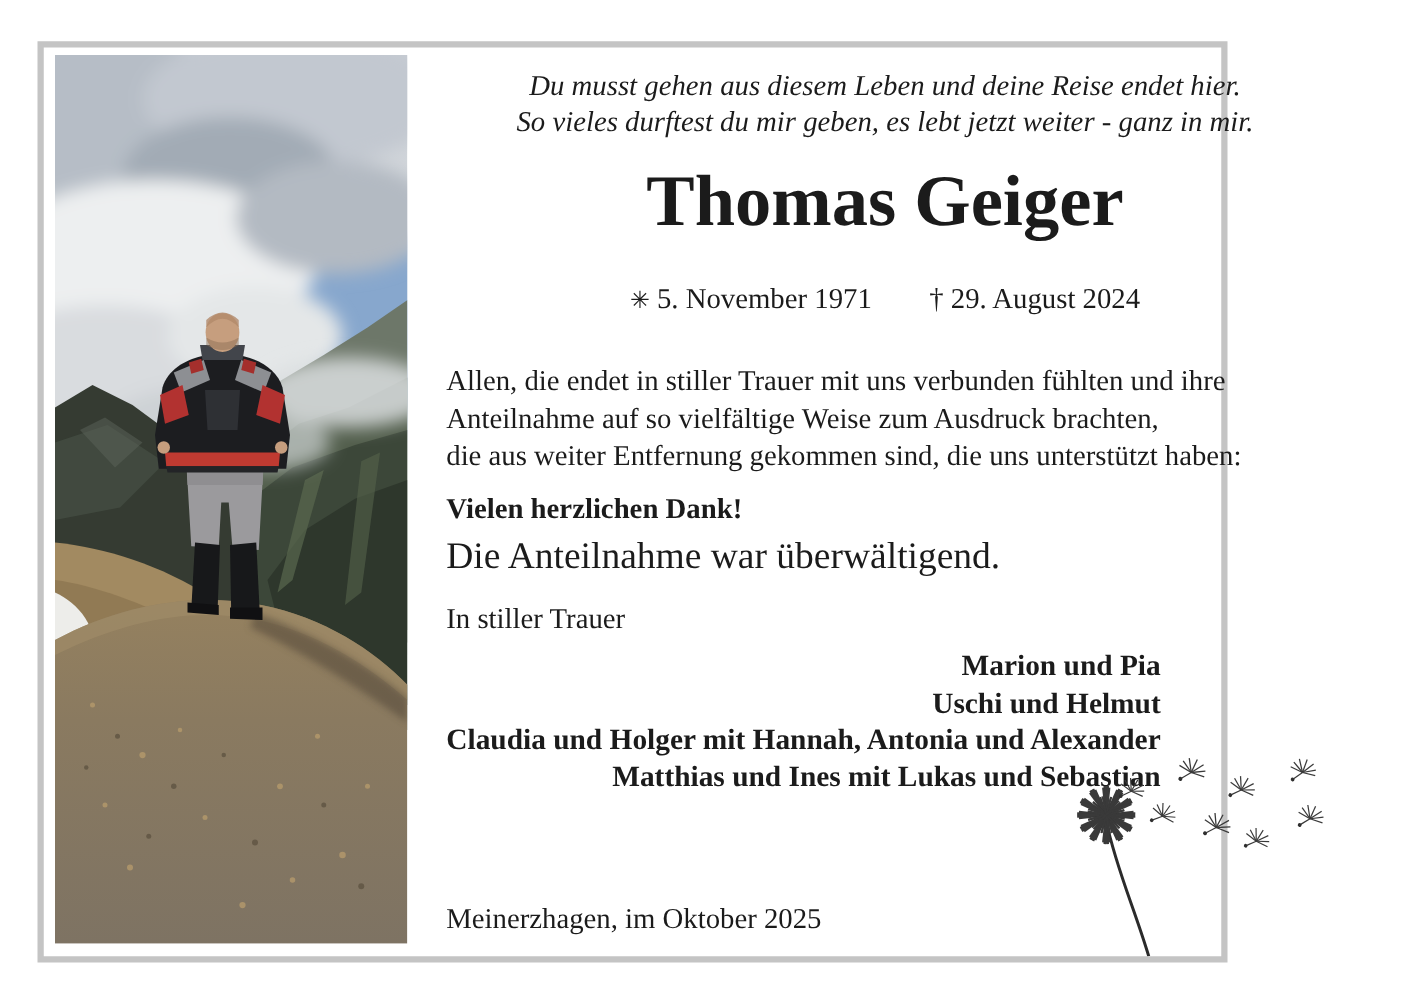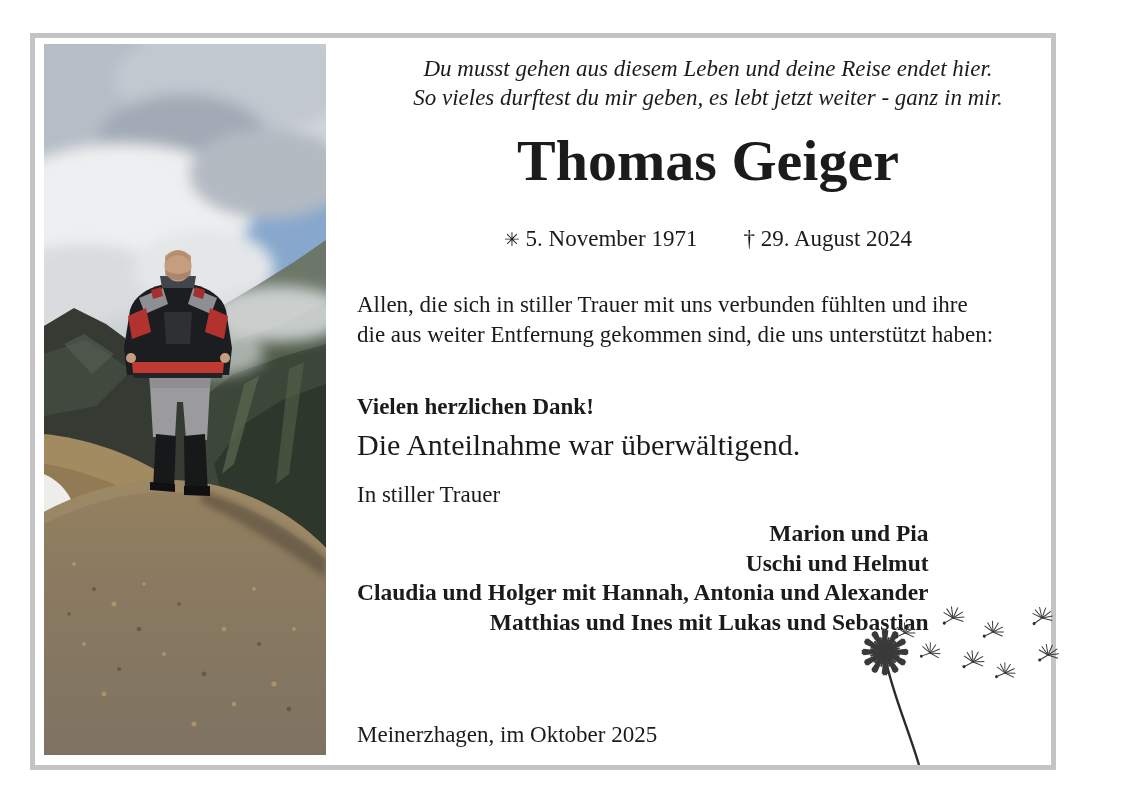--- a/index.html
+++ b/index.html
@@ -2,21 +2,21 @@
 <html><head>
 <meta charset="utf-8">
 <style>
   html,body{margin:0;padding:0;}
   body{
     width:1124px;height:804px;position:relative;overflow:hidden;
     background:#ffffff;color:#1b1b1b;
     font-family:"Liberation Serif","DejaVu Serif",serif;
   }
   .card{
-    position:absolute;left:30px;top:33px;width:1026px;height:737px;
+    position:absolute;left:30px;top:33px;width:952px;height:737px;
     box-sizing:border-box;border:5px solid #c4c4c4;background:#fff;
   }
   .photo{
     position:absolute;left:9px;top:6px;width:282px;height:711px;overflow:hidden;
   }
   .photo svg{display:block;width:100%;height:100%;}
   .content{position:absolute;left:322px;top:0;width:702px;height:727px;}
   .content > *{position:absolute;margin:0;white-space:nowrap;}
   .quote{top:16px;left:0;right:0;text-align:center;font-style:italic;font-size:23px;line-height:29px;}
   .name{top:90px;left:0;right:0;text-align:center;font-size:58px;line-height:66px;font-weight:700;font-family:Liberation Serif, serif;}
@@ -164,21 +164,22 @@
       <div>So vieles durftest du mir geben, es lebt jetzt weiter - ganz in mir.</div>
     </div>
 
     <h1 class="name">Thomas Geiger</h1>
 
     <div class="dates">
       <span><span class="sym">✳</span> <span>5. November 1971</span></span><span class="gap"></span><span><span class="dagger">†</span> <span>29. August 2024</span></span>
     </div>
 
     <div class="thanks">
-      <div>Allen, die sich in stiller Trauer mit uns verbunden fühlten und ihre</div>
+      <div>Allen, die endet in stiller Trauer mit uns verbunden fühlten und ihre</div>
+      <div>Anteilnahme auf so vielfältige Weise zum Ausdruck brachten,</div>
       <div>die aus weiter Entfernung gekommen sind, die uns unterstützt haben:</div>
     </div>
 
     <p class="dank">Vielen herzlichen Dank!</p>
     <p class="note">Die Anteilnahme war überwältigend.</p>
     <p class="intro">In stiller Trauer</p>
 
     <div class="mourners">
       <div>Marion und Pia</div>
       <div>Uschi und Helmut</div>

